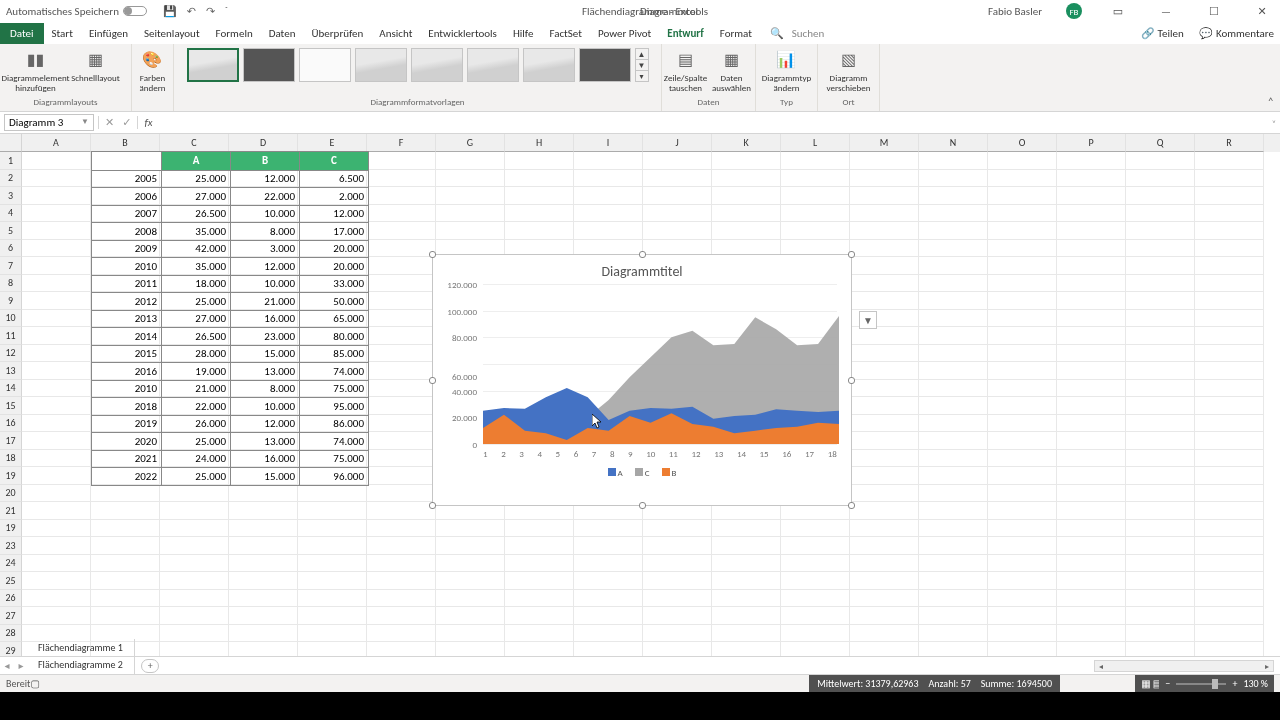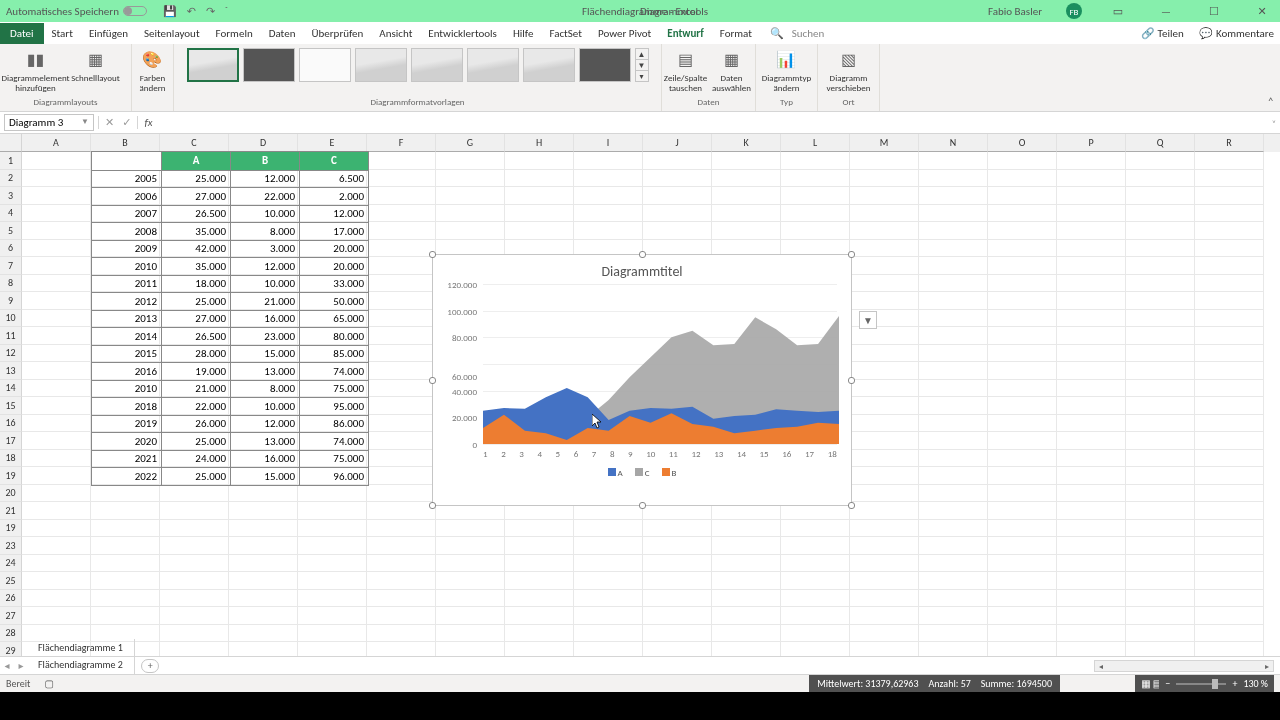--- a/index.html
+++ b/index.html
@@ -1,19 +1,19 @@
 <!DOCTYPE html>
 <html><head>
   <meta charset="utf-8">
   <style>
     * { margin: 0; padding: 0; box-sizing: border-box; font-family: "Segoe UI", Calibri, sans-serif; }
     body { width: 1280px; height: 720px; background: #000; overflow: hidden; position: relative; }
 
     
-    .title-bar { height: 22px; background: #86efac; display: flex; align-items: center; font-size: 11px; color: #555; position: relative; }
+    .title-bar { height: 22px; background: #ffffff; display: flex; align-items: center; font-size: 11px; color: #555; position: relative; }
     .title-bar .autosave { margin-left: 6px; display: flex; align-items: center; gap: 4px; }
     .toggle { width: 24px; height: 10px; border: 1px solid #999; border-radius: 5px; position: relative; }
     .toggle::after { content: ""; position: absolute; width: 8px; height: 8px; background: #999; border-radius: 4px; top: 0; left: 0; }
     .qat { display: flex; gap: 10px; margin-left: 16px; color: #666; }
     .title-center { position: absolute; left: 50%; transform: translateX(-50%); display: flex; gap: 50px; }
     .title-context { position: absolute; left: 640px; color: #555; }
     .title-right { position: absolute; right: 6px; display: flex; align-items: center; gap: 24px; }
     .user-badge { width: 16px; height: 16px; border-radius: 8px; background: #1a8f5f; color: #fff; font-size: 9px; display: flex; align-items: center; justify-content: center; }
     .win-btn { width: 24px; text-align: center; color: #555; font-size: 11px; }
 
@@ -91,21 +91,21 @@
     .nav-arrow { width: 14px; text-align: center; color: #999; }
     .stab { padding: 2px 10px; border-right: 1px solid #d5d5d5; color: #333; }
     .stab.active { background: #fff; border-bottom: 2px solid #217346; font-weight:600; }
     .add-sheet { width: 18px; height: 14px; border: 1px solid #c5c5c5; border-radius: 7px; margin-left: 6px; text-align:center; line-height:12px; color:#666; font-size:10px; }
     .hscroll { position: absolute; right: 6px; bottom: 2px; width: 180px; height: 12px; background: #f0f0f0; border: 1px solid #d5d5d5; }
     .hscroll .arrow { position: absolute; top: 0; width: 12px; height: 10px; text-align:center; font-size:8px; color:#666; }
     .hscroll .arrow.l { left: 0; } .hscroll .arrow.r { right: 0; }
 
     
     .status-bar { height: 18px; background: #f3f2f1; border-top: 1px solid #d5d5d5; display: flex; align-items: center; font-size: 10px; color: #555; position: relative; }
-    .status-bar .left { margin-left: 6px; display:flex; gap:14px; }
+    .status-bar .left { margin-left: 6px; display:flex; }
     .status-bar .stats { position: absolute; right: 220px; display: flex; gap: 10px; background:#505050; color:#fff; padding:2px 8px; }
     .status-bar .views { position: absolute; right: 100px; display: flex; gap: 6px; color:#fff; background:#505050; padding:2px 6px; }
     .status-bar .zoom { position: absolute; right: 6px; display: flex; align-items: center; gap: 6px; color:#fff; background:#505050; padding:2px 6px; }
     .zoom-slider { width: 50px; height: 2px; background:#888; position:relative; }
     .zoom-slider::after { content:""; position:absolute; width:6px; height:10px; background:#bbb; top:-4px; left:36px; }
 
     .cursor { position: absolute; width: 12px; height: 16px; pointer-events: none; }
   </style>
 </head>
 <body>

